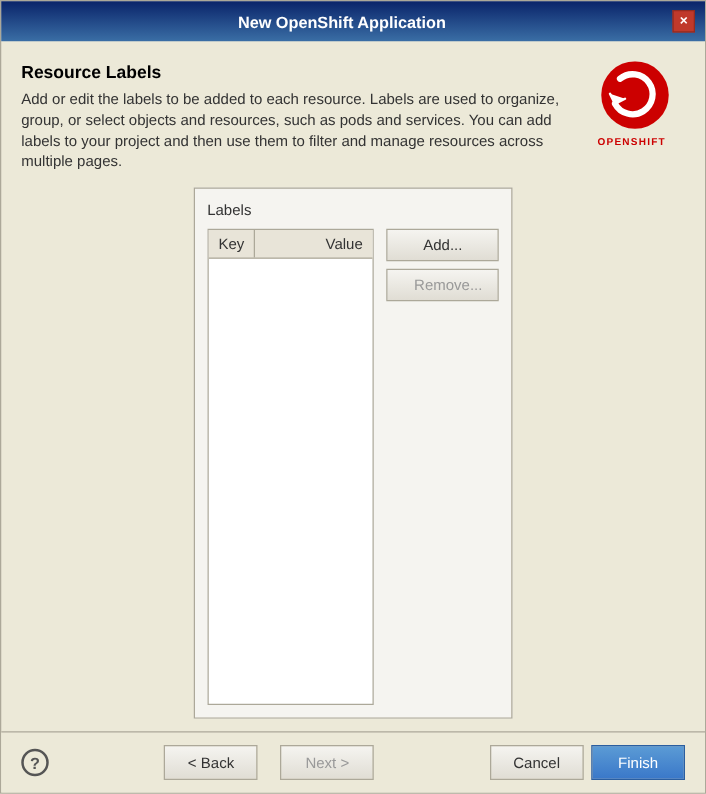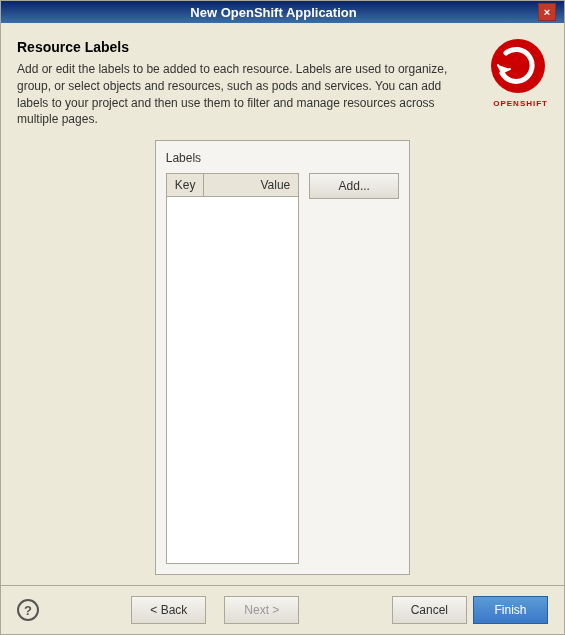--- a/index.html
+++ b/index.html
@@ -29,21 +29,21 @@
       box-shadow: 2px 2px 8px rgba(0,0,0,0.3);
     }
 
     .title-bar {
       background: linear-gradient(to bottom, #0a246a, #3a6ea5);
       color: white;
       display: flex;
       align-items: center;
       justify-content: space-between;
       padding: 4px 8px;
-      height: 22px;
+      height: 32px;
     }
 
     .title-bar-text {
       font-size: 13px;
       font-weight: bold;
       flex: 1;
       text-align: center;
     }
 
     .title-bar-close {
@@ -252,21 +252,21 @@
       border: 1px solid #aca899;
       cursor: pointer;
       color: #333;
       min-width: 75px;
     }
 
     
     .os-logo-container {
       position: relative;
       width: 70px;
-      text-align: right;
+      text-align: left;
     }
 
     .os-logo-text {
       font-size: 8px;
       font-weight: bold;
       color: #cc0000;
       letter-spacing: 1px;
       margin-top: 2px;
     }
   </style>
@@ -314,20 +314,21 @@
             <div class="table-header">
               <div class="table-header-cell key-col">Key</div>
               <div class="table-header-cell value-col">Value</div>
             </div>
             <div class="table-body">
             </div>
           </div>
 
           <div class="buttons-panel">
             <button class="action-button">Add...</button>
+            <button class="action-button" disabled="">Remove...</button>
           </div>
         </div>
       </div>
     </div>
   </div>
 
   <div class="footer">
     <div class="footer-help">?</div>
 
     <div class="footer-nav-buttons">

